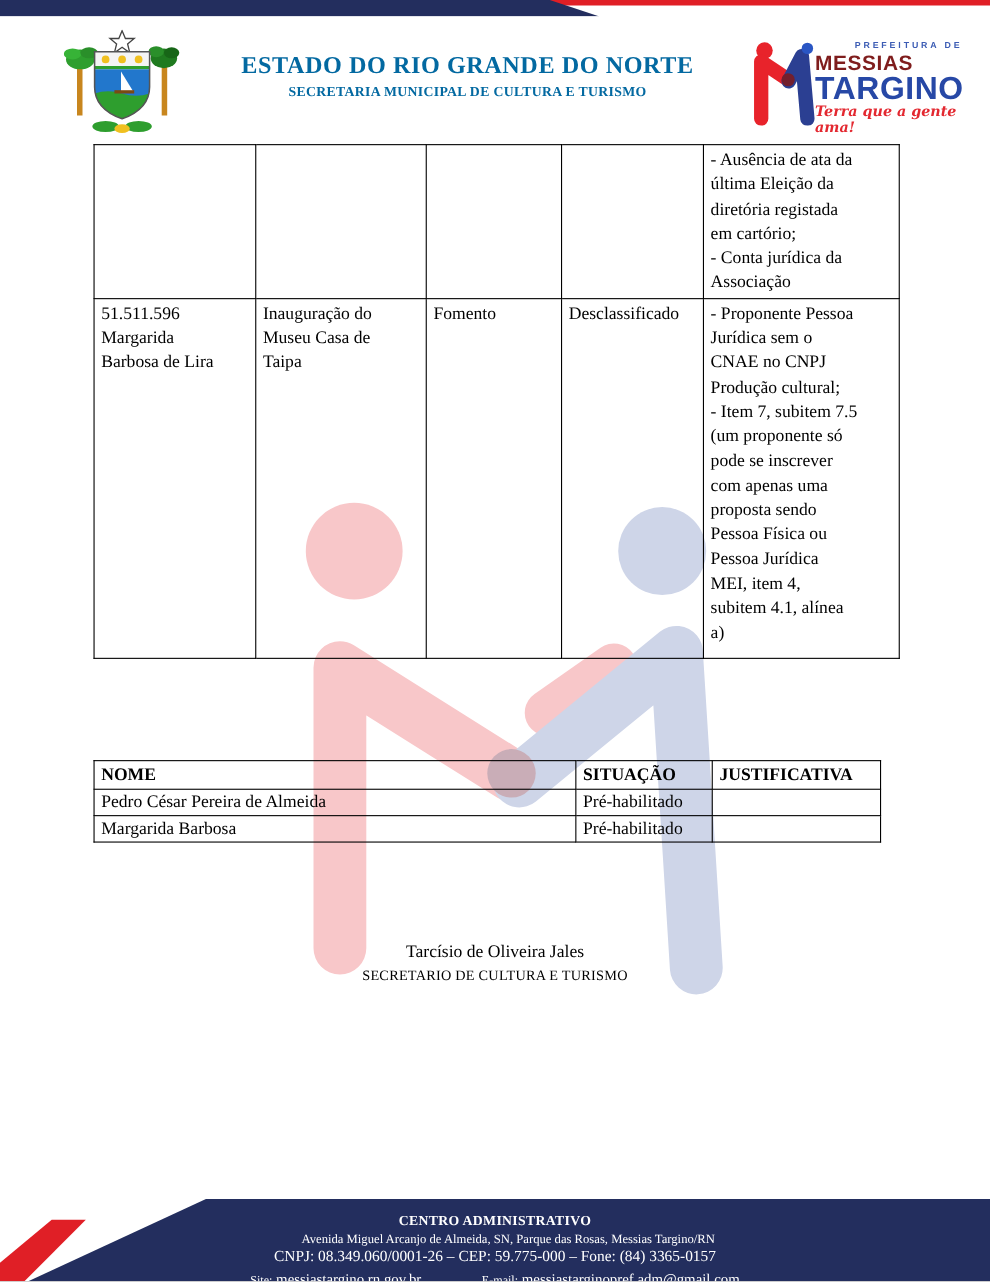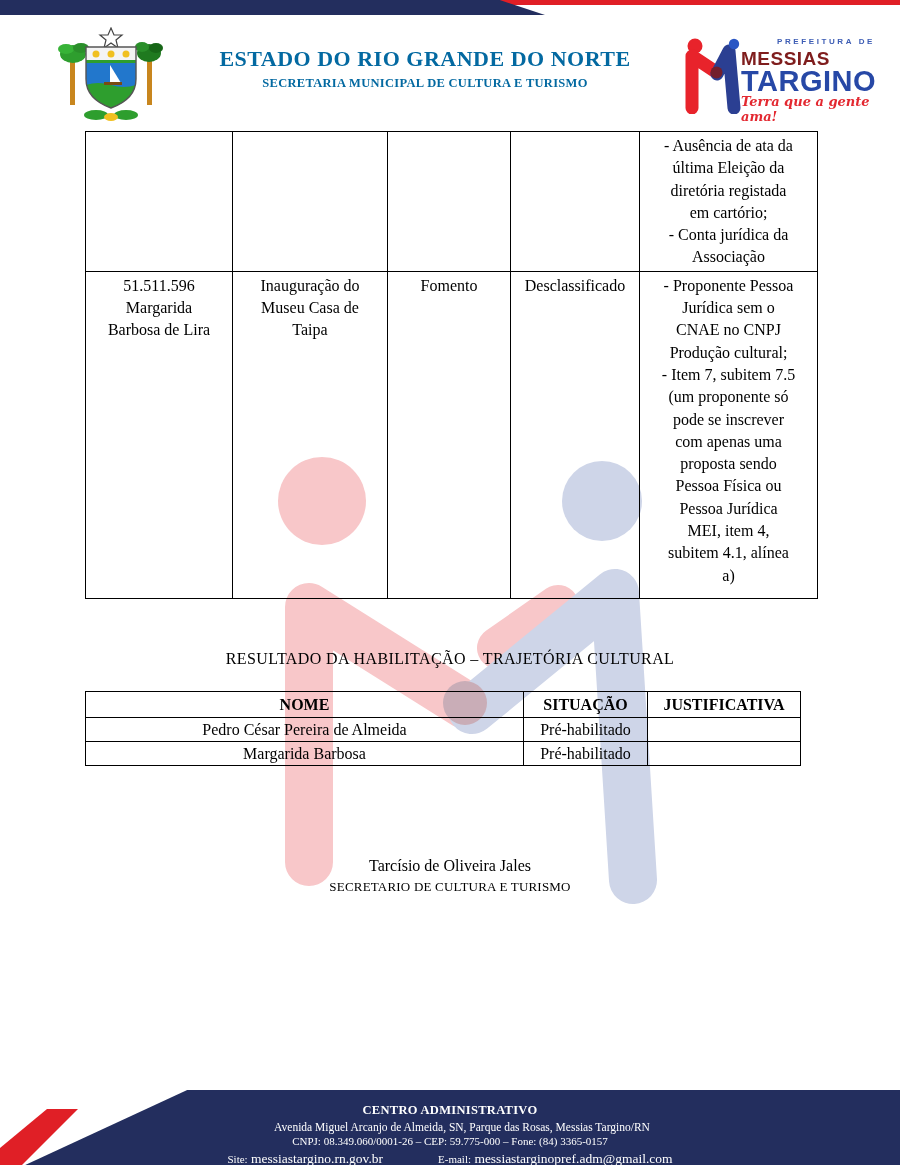--- a/index.html
+++ b/index.html
@@ -23,21 +23,21 @@
   .monogram { position:absolute; left:683px; top:36px; }
   .logo-text { position:absolute; left:741px; top:37px; width:150px; font-family:"Liberation Sans", sans-serif; }
   .logo-pref { font-size:8px; letter-spacing:2.6px; color:#3c5cb4; font-weight:bold;padding-left:36px; }
   .logo-messias { font-size:19px; font-weight:bold; color:#7f1d1d; line-height:22px; margin-top:2px; letter-spacing:0.5px; }
   .logo-targino { font-size:29px; font-weight:bold; color:#2748a6; line-height:22px; letter-spacing:0.5px; }
   .logo-tagline { font-family:"DejaVu Serif", serif; font-style:italic; font-weight:bold; font-size:13px; color:#e32830; margin-top:2px; }
   
   .watermark { position:absolute; left:0; top:0; }
   
   table { border-collapse:collapse; table-layout:fixed; position:absolute; background:transparent; }
-  td, th { border:1.5px solid #000; vertical-align:top; font-size:16px; padding:2px 6px; text-align:center; }
+  td, th { border:1.5px solid #000; vertical-align:top; font-size:16px; padding:2px 6px; text-align:left; }
   .t1 { left:85px; top:131px; width:732px; }
   .t1 td { line-height:22.3px; padding-top:3px; }
   .cell-multi { white-space:pre-line; }
   .t2 { left:85px; top:691px; width:715px; }
   .t2 th { font-weight:bold; font-size:16px; vertical-align:middle; }
   .t2 td { vertical-align:middle; line-height:18px; }
   
   .section-title { position:absolute; left:0; top:650px; width:900px; text-align:center;
     font-size:16px; letter-spacing:0.4px; color:#000; }
   .sig-name { position:absolute; left:0; top:857px; width:900px; text-align:center; font-size:16px; }
@@ -47,21 +47,21 @@
     position:absolute; left:0; top:1100px; width:85px; height:65px;
     clip-path:polygon(55.3% 13.8%, 91.8% 13.8%, 25.9% 100%, 0 100%, 0 73.8%);
   }
   .footer-navy {
     position:absolute; left:0; top:1085px; width:900px; height:80px;
     clip-path:polygon(20.8% 6.3%, 100% 6.3%, 100% 100%, 2.8% 100%);
   }
   .footer-text { position:absolute; left:0; top:1103px; width:900px; text-align:center; color:#fff; }
   .f-line1 { font-size:12.5px; font-weight:bold; letter-spacing:0.3px; }
   .f-line2 { font-size:11.5px; margin-top:3px;padding-left:24px; }
-  .f-line3 { font-size:11px; margin-top:2px; }
+  .f-line3 { font-size:14px; margin-top:2px; }
   .f-line4 { font-size:13.5px; margin-top:4px; display:flex; justify-content:center; gap:55px; align-items:baseline; }
   .f-label-small { font-size:11px; }
 </style>
 </head>
 <body>
 
 <div id="page">
 
   <div class="topbar-red" style="background:#e01f26;"></div>
   <div class="topbar-navy" style="background:#232e5e;"></div>
@@ -169,21 +169,20 @@
 proposta sendo
 Pessoa Física ou
 Pessoa Jurídica
 MEI, item 4,
 subitem 4.1, alínea
 a)</td>
     </tr>
   </tbody>
     </table>
 
-  <div class="section-title">RESULTADO DA HABILITAÇÃO – TRAJETÓRIA CULTURAL</div>
 
   <table class="t2">
     <colgroup>
       <col style="width:438px">
         <col style="width:124px">
         <col style="width:153px">
     </colgroup>
     <tbody>
         <tr style="height:26px">
       <th>NOME</th>

